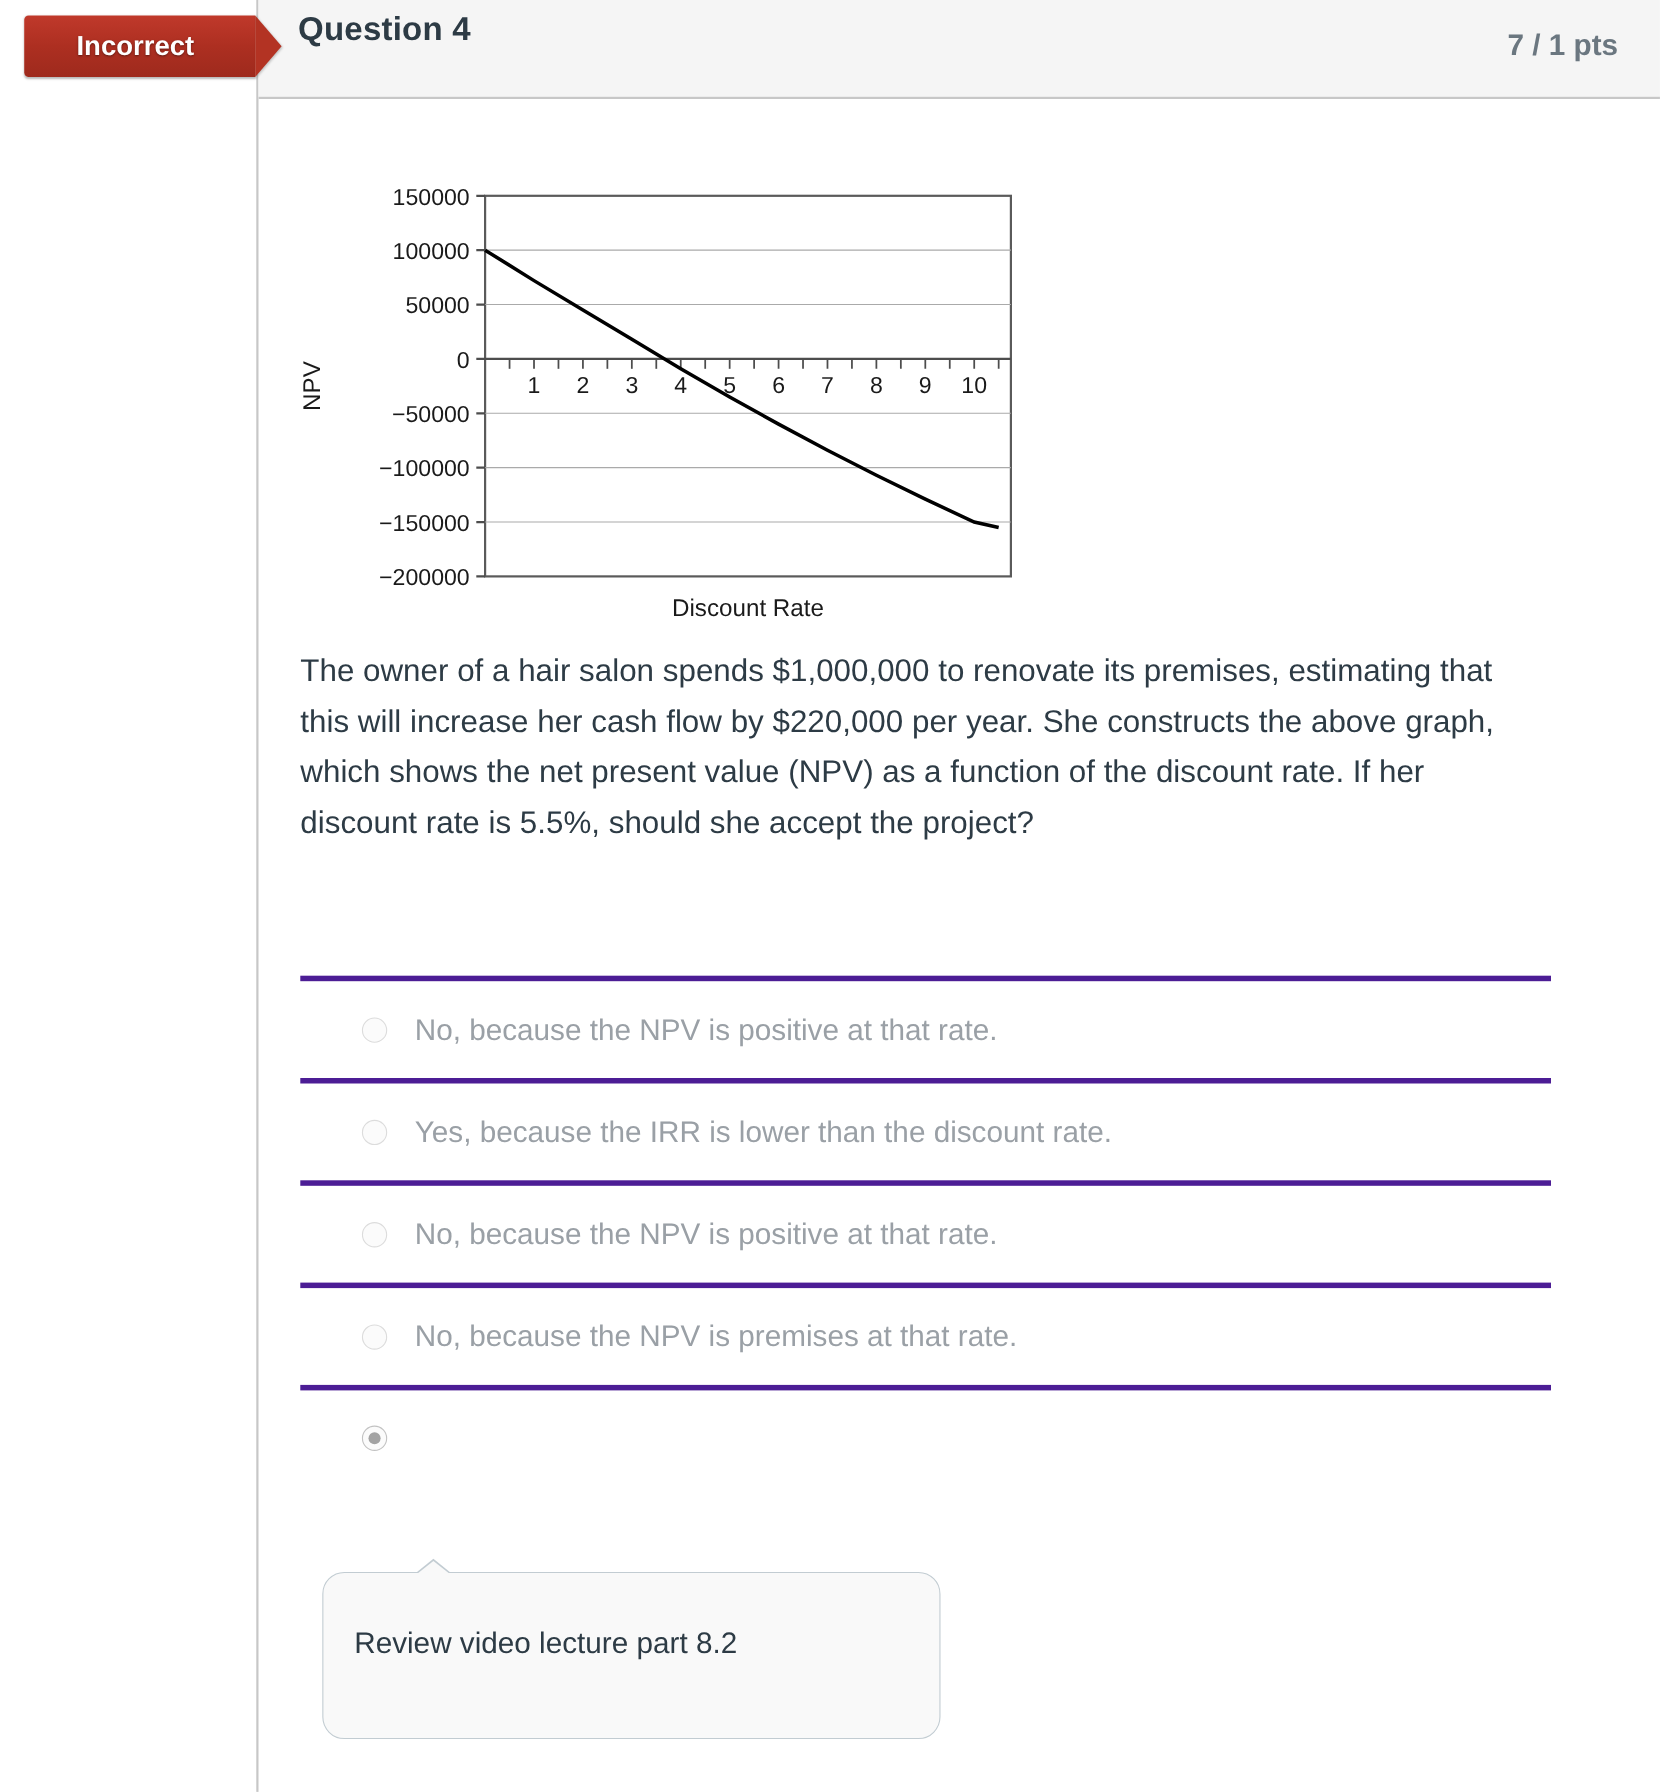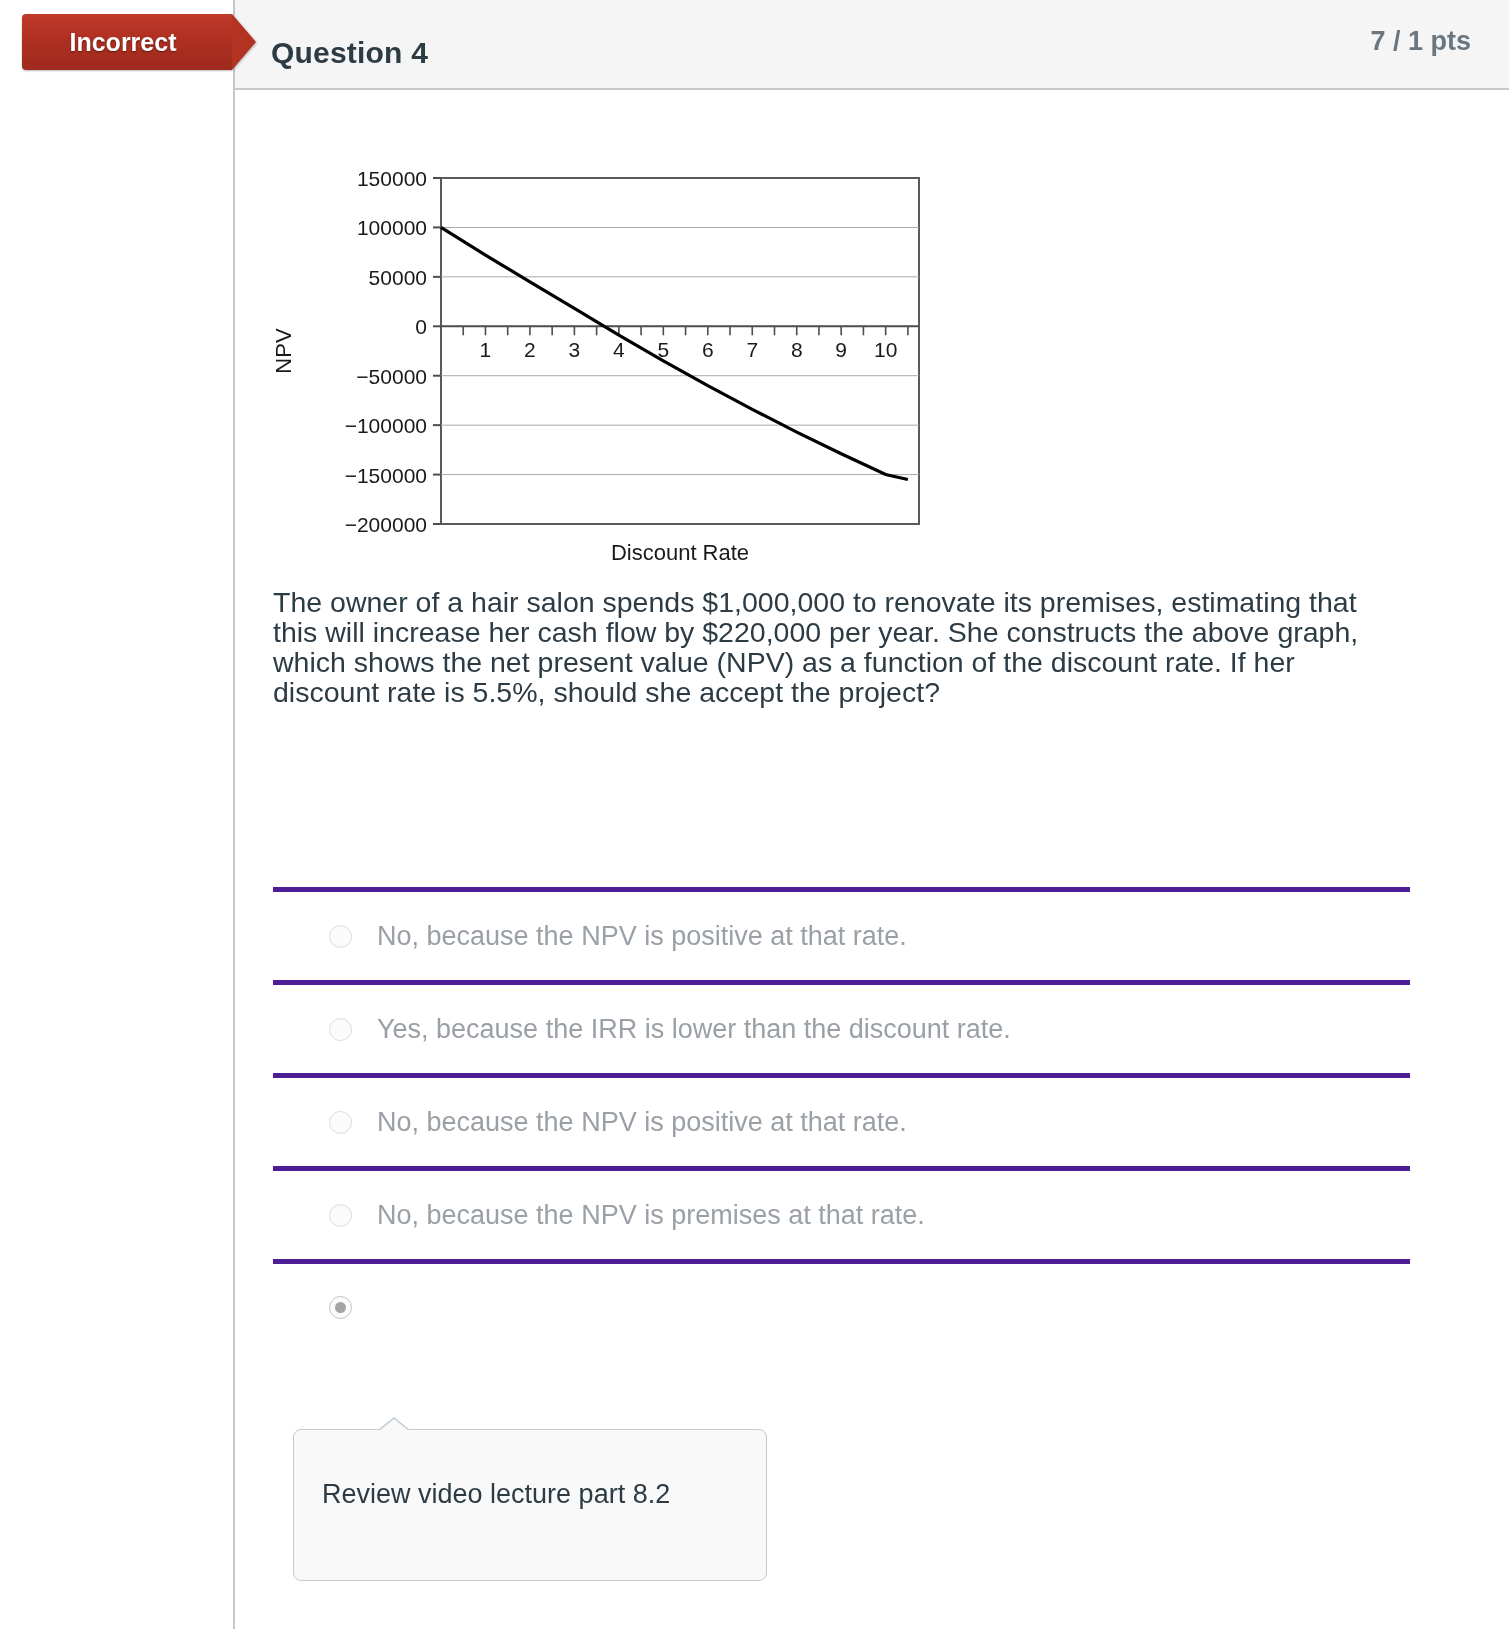--- a/index.html
+++ b/index.html
@@ -33,21 +33,21 @@
   
   .qheader {
     position: absolute;
     left: 235px; top: 0;
     width: 1274px; height: 90px;
     background: #f5f5f5;
     border-bottom: 2px solid #c7c7c7;
   }
   .qheader-title {
     position: absolute;
-    left: 36px; top: 36px;
+    left: 36px; top: 10px;
     font-size: 30px;
     font-weight: bold;
     color: #2d3b45;
     letter-spacing: 0.2px;
   }
   .qheader-pts {
     position: absolute;
     right: 38px; top: 26px;
     font-size: 27px;
     font-weight: bold;
@@ -97,21 +97,21 @@
     width: 660px; height: 410px;
   }
   .chart-svg { display: block; }
 
   
   .qtext {
     position: absolute;
     left: 38px; top: 495px;
     width: 1095px;
     font-size: 28.5px;
-    line-height: 30px;
+    line-height: 46px;
     color: #2d3b45;
     font-weight: 400;
   }
 
   
   .answers {
     position: absolute;
     left: 38px; top: 795px;
     width: 1137px;
   }
@@ -151,25 +151,25 @@
     line-height: 34px;
   }
   .answer-row.selected .answer-label {
     color: #2d3b45;
   }
 
   
   .callout {
     position: absolute;
     left: 58px; top: 1337px;
-    width: 474px;
+    width: 562px;
     height: 152px;
     background: #f9f9f9;
     border: 1px solid #c2ccd2;
-    border-radius: 8px;
+    border-radius: 20px;
   }
   .callout-arrow-outer {
     position: absolute;
     left: 84px; top: -13px;
     width: 0; height: 0;
     border-left: 16px solid transparent;
     border-right: 16px solid transparent;
     border-bottom: 13px solid #c2ccd2;
   }
   .callout-arrow-inner {

